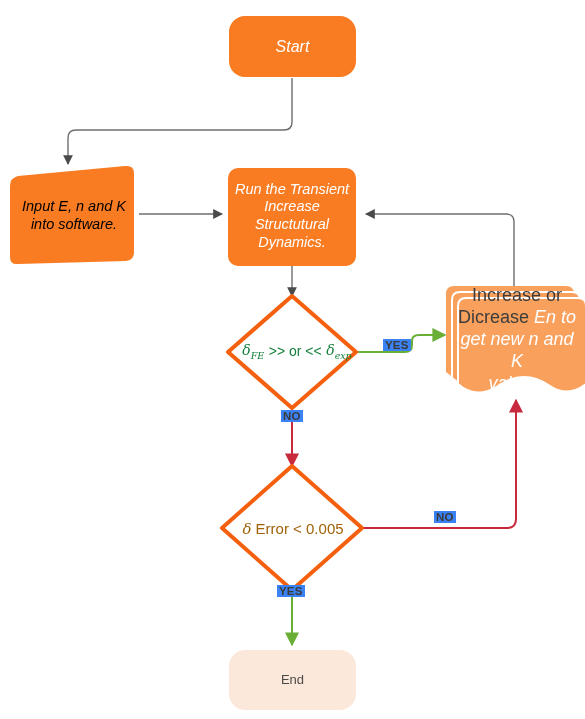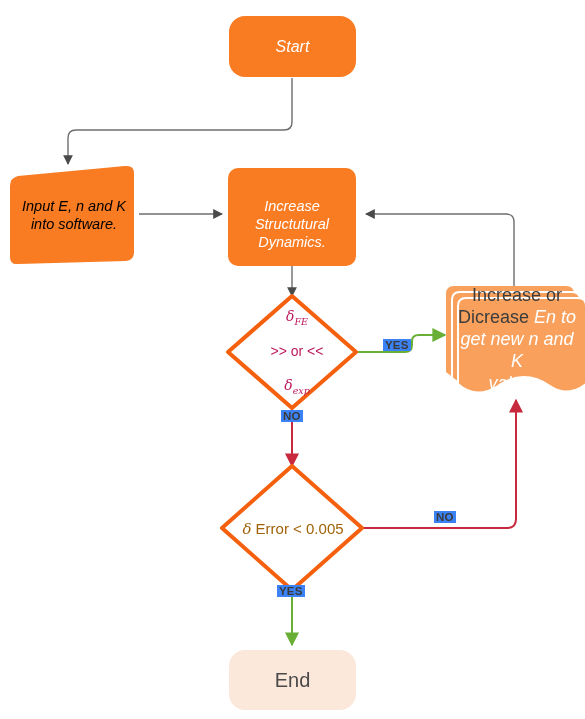--- a/index.html
+++ b/index.html
@@ -43,23 +43,23 @@
     font-style: italic;
   }
   .t-process {
     left: 228px; top: 170px; width: 128px; height: 92px;
     color: #ffffff;
     font-size: 14.5px;
     font-style: italic;
   }
   .t-decision1 {
     left: 240px; top: 300px; width: 114px; height: 104px;
-    color: #be185d;
+    color: #15803d;
     font-size: 14px;
-    flex-direction: column;
+    flex-direction: row;
     justify-content: space-around;
   }
   .t-decision2 {
     left: 222px; top: 498px; width: 142px; height: 62px;
     color: #a16207;
     font-size: 15px;
   }
   .t-card {
     left: 456px; top: 296px; width: 122px; height: 88px;
     color: #ffffff;
@@ -67,21 +67,21 @@
     font-style: italic;
     flex-direction: column;
   }
   .t-card .plain {
     color: #3d3d3d;
     font-style: normal;
   }
   .t-end {
     left: 229px; top: 650px; width: 127px; height: 60px;
     color: #4a4a4a;
-    font-size: 20px;
+    font-size: 13px;
     text-align: center;
   }
   .math {
     font-family: "DejaVu Serif", serif;
     font-style: italic;
   }
   .math sub {
     font-size: 0.68em;
     font-style: italic;
   }
@@ -158,21 +158,21 @@
 
 <div class="node-text t-input">
   <span>
     <span>Input E, n and K</span><br>
     <span>into software.</span>
   </span>
 </div>
 
 <div class="node-text t-process">
   <span>
-    <br>
+    <span>Run the Transient</span><br>
     <span>Increase</span><br>
     <span>Structutural</span><br>
     <span>Dynamics.</span>
   </span>
 </div>
 
 <div class="node-text t-decision1">
   <span class="math"><span>δ</span><sub>FE</sub></span>
   <span>&gt;&gt; or &lt;&lt;</span>
   <span class="math"><span>δ</span><sub>exp</sub></span>

